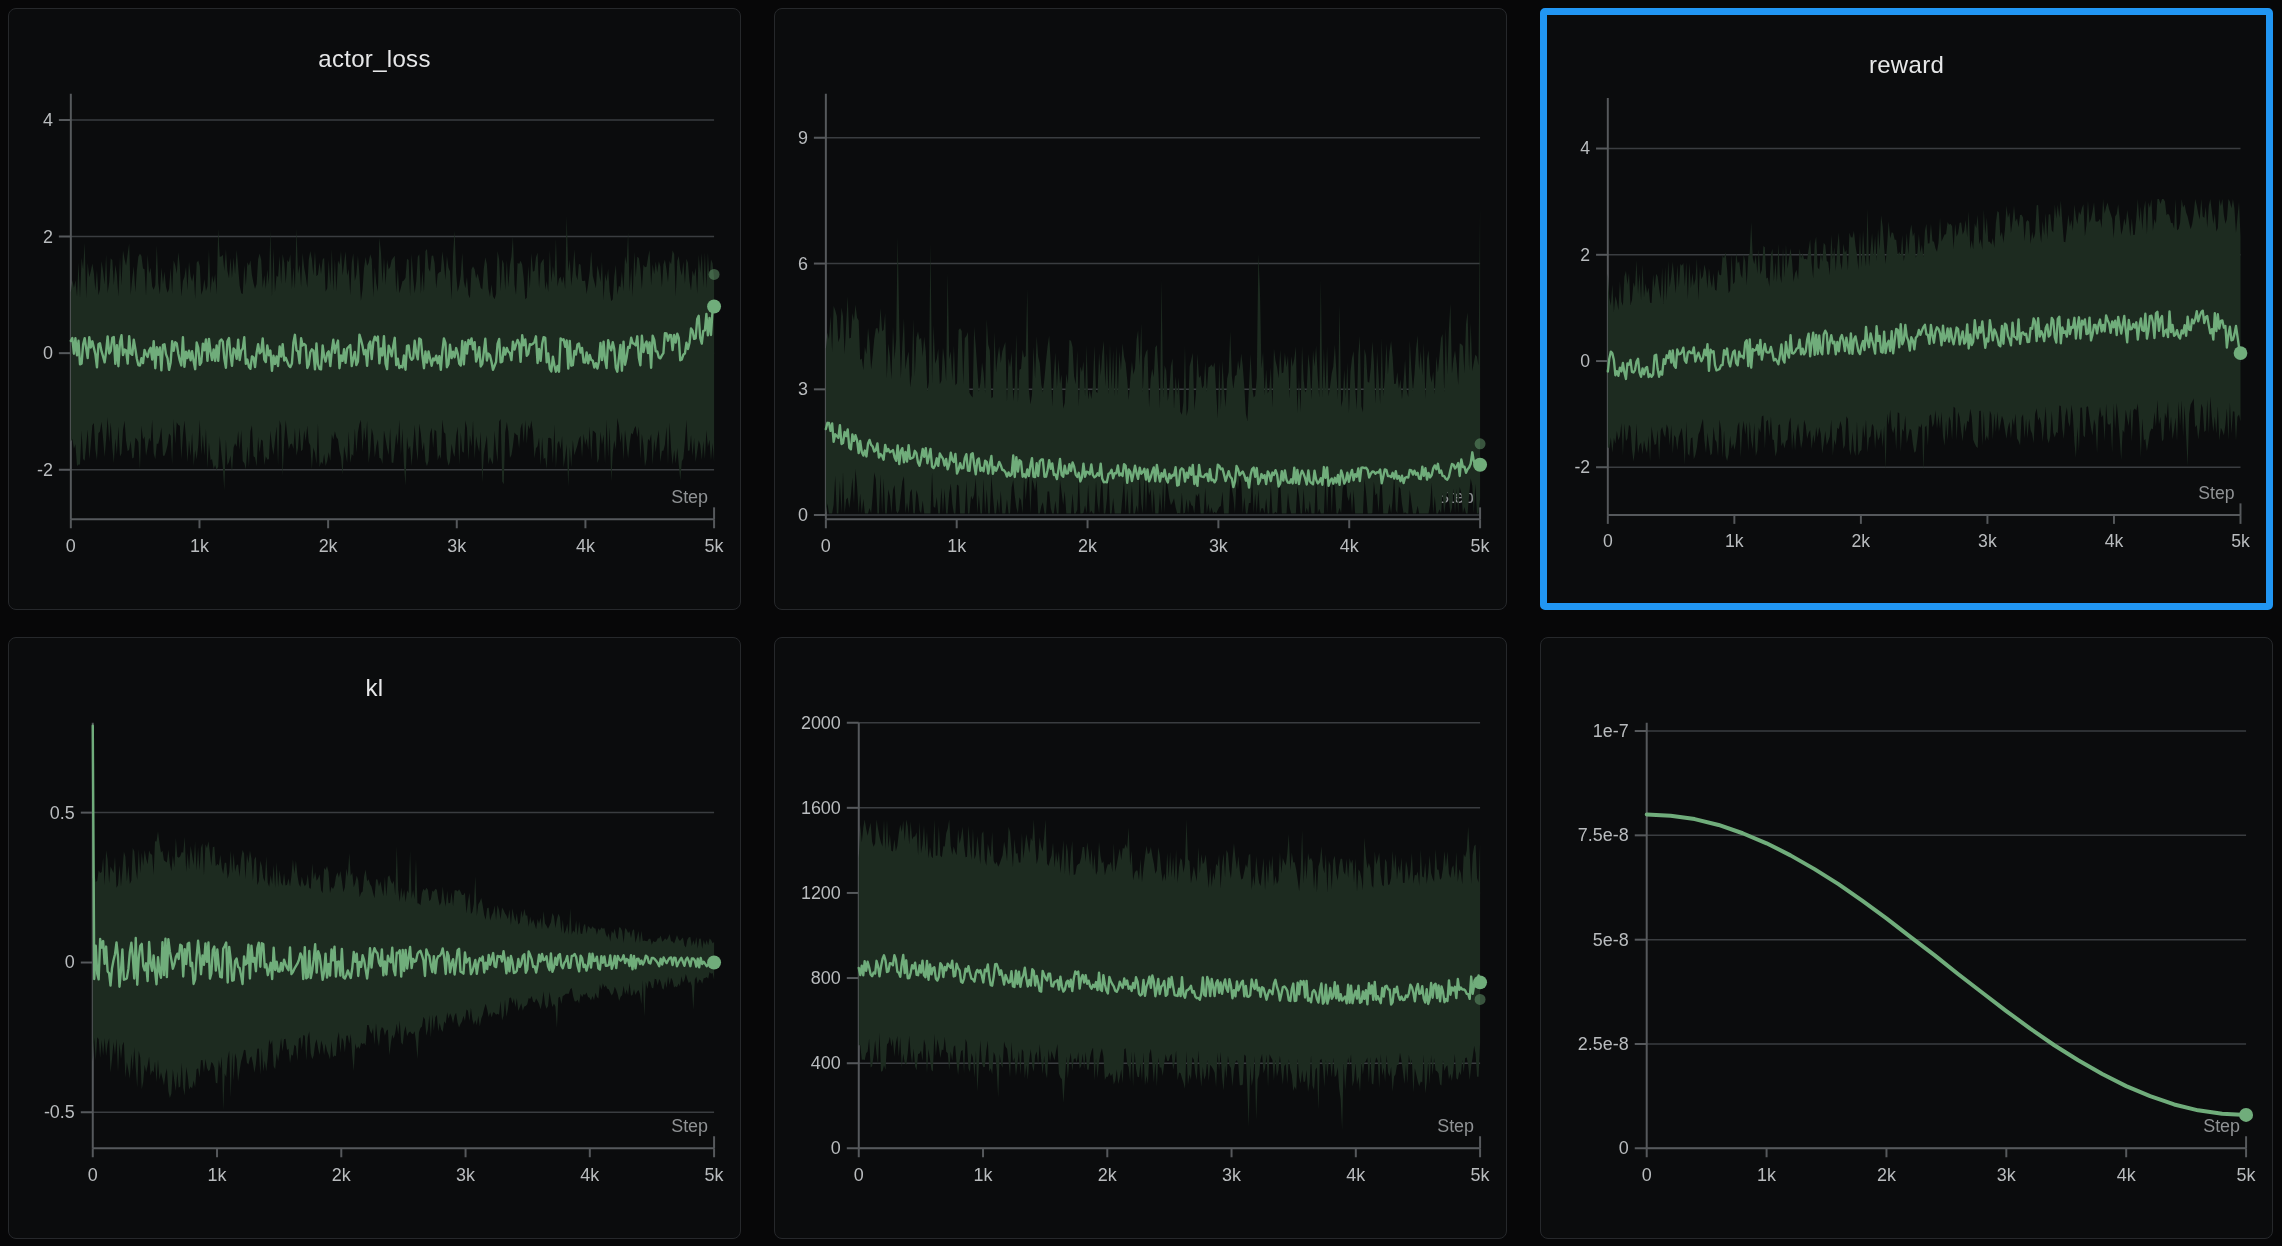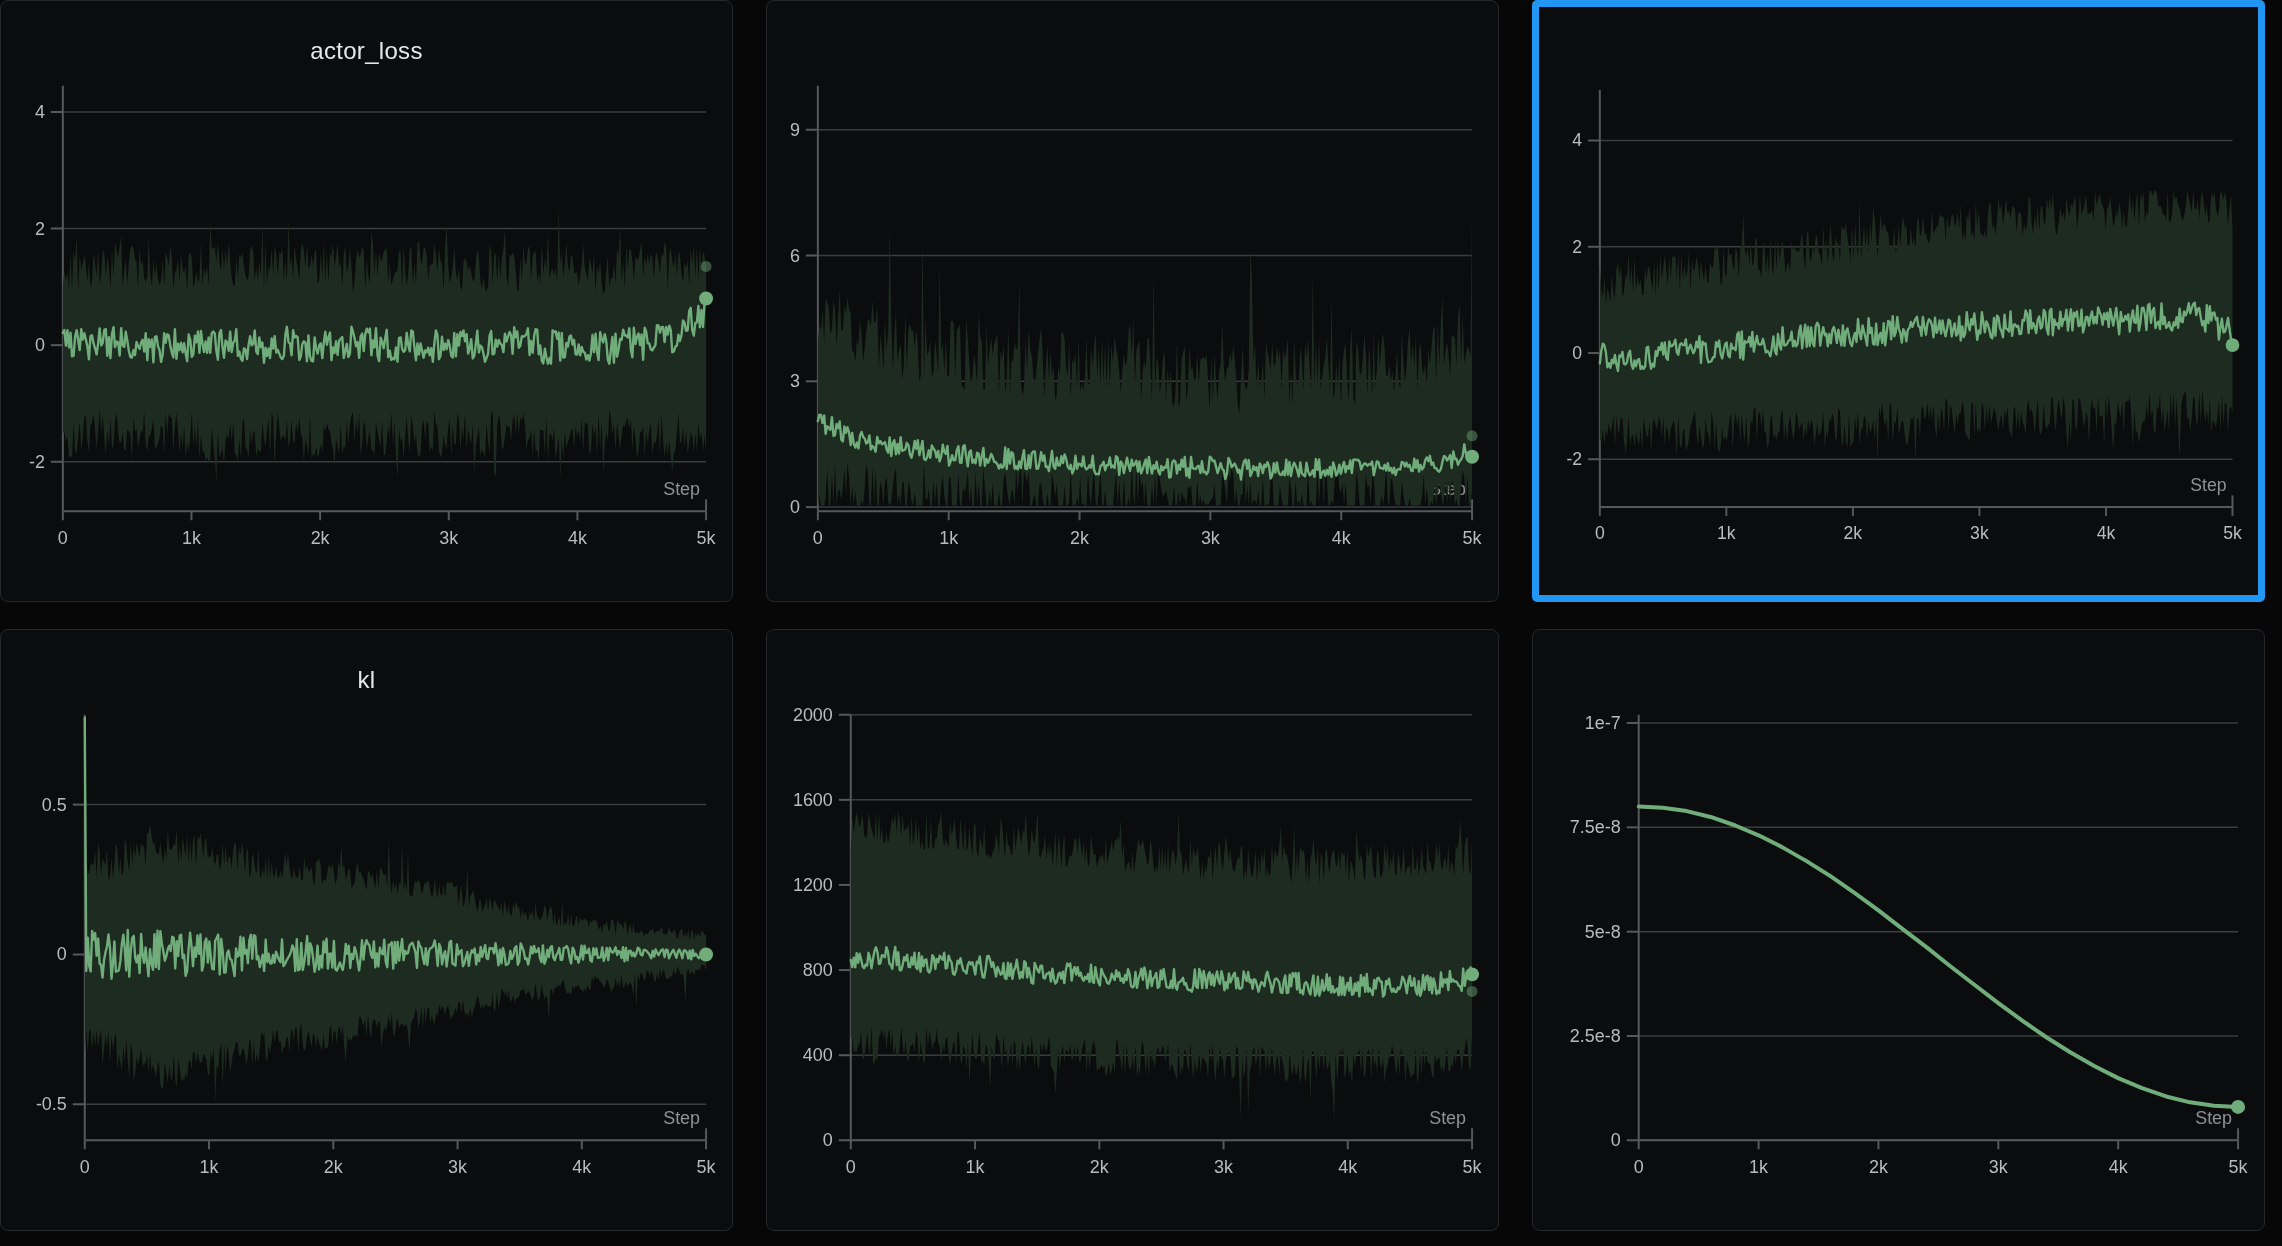--- a/index.html
+++ b/index.html
@@ -2,21 +2,21 @@
 <html style="--bg: #070708; --panel: #0b0c0d; --border: #26282b; --accent: #2196f3; --line: #70ad7b; --band: #1d2b20; --grid: #3a3d40; --axis: #56595c; --tick: #b9bcbe; --title: #e7e8e9; --step: #8f9294;"><head>
 <meta charset="utf-8">
 <style>
   :root{
     --bg:#070708; --panel:#0b0c0d; --border:#26282b; --accent:#2196f3;
     --line:#70ad7b; --band:#1d2b20; --grid:#3a3d40; --axis:#56595c;
     --tick:#b9bcbe; --title:#e7e8e9; --step:#8f9294;
   }
   html,body{margin:0;padding:0;background:var(--bg);}
   .board{
-    width:2282px;height:1246px;box-sizing:border-box;
+    width:2282px;height:1246px;box-sizing:border-box;padding:8px;
     display:grid;grid-template-columns:repeat(3,733px);grid-template-rows:602px 602px;
     column-gap:33px;row-gap:27px;background:var(--bg);
     font-family:"Liberation Sans","DejaVu Sans",sans-serif;
   }
   .panel{
     position:relative;background:var(--panel);
     border:1px solid var(--border);border-radius:8px;
     box-sizing:border-box;overflow:hidden;
   }
   .panel.selected{border:7px solid var(--accent);border-radius:5px;}
@@ -114,20 +114,21 @@
         </g>
         <text x="701" y="496" fill="#8f9294" font-size="18" text-anchor="end">Step</text>
         <polygon points="51.0,340.8 52.6,324.6 54.1,331.6 55.7,307.7 57.3,344.1 58.8,297.9 60.4,302.2 62.0,308.3 63.5,334.3 65.1,329.3 66.7,299.6 68.2,308.3 69.8,346.5 71.4,315.3 72.9,288.3 74.5,330.7 76.1,329.8 77.6,305.1 79.2,313.0 80.7,296.8 82.3,309.8 83.9,312.5 85.4,351.8 87.0,350.7 88.6,362.5 90.1,339.0 91.7,346.5 93.3,319.9 94.8,334.9 96.4,361.6 98.0,347.7 99.5,331.0 101.1,320.6 102.7,320.0 104.2,326.1 105.8,300.0 107.4,323.2 108.9,321.9 110.5,305.0 112.1,371.0 113.6,335.6 115.2,348.1 116.8,371.5 118.3,318.4 119.9,351.6 121.5,331.2 123.0,228.2 124.6,318.0 126.2,370.3 127.7,336.1 129.3,310.2 130.8,361.6 132.4,350.2 134.0,343.6 135.5,379.4 137.1,367.1 138.7,310.7 140.2,368.1 141.8,330.1 143.4,323.3 144.9,331.9 146.5,329.5 148.1,348.9 149.6,328.7 151.2,343.8 152.8,383.4 154.3,374.3 155.9,235.3 157.5,375.4 159.0,317.2 160.6,355.9 162.2,351.2 163.7,340.7 165.3,376.5 166.9,372.8 168.4,339.3 170.0,352.5 171.6,373.5 173.1,264.7 174.7,351.3 176.3,343.5 177.8,372.7 179.4,337.3 180.9,377.5 182.5,375.6 184.1,322.1 185.6,320.3 187.2,323.0 188.8,376.2 190.3,330.3 191.9,328.1 193.5,324.2 195.0,385.1 196.6,387.8 198.2,389.7 199.7,318.7 201.3,338.6 202.9,362.2 204.4,384.1 206.0,375.1 207.6,354.5 209.1,364.6 210.7,385.2 212.3,311.1 213.8,336.5 215.4,342.7 217.0,390.6 218.5,389.2 220.1,323.9 221.7,364.8 223.2,349.4 224.8,338.4 226.4,355.1 227.9,343.7 229.5,338.4 231.0,334.2 232.6,394.0 234.2,350.5 235.7,359.3 237.3,344.2 238.9,393.5 240.4,377.3 242.0,325.9 243.6,394.2 245.1,361.9 246.7,360.9 248.3,341.8 249.8,349.6 251.4,348.1 253.0,280.8 254.5,381.5 256.1,396.9 257.7,387.1 259.2,339.0 260.8,370.9 262.4,328.4 263.9,349.0 265.5,355.7 267.1,377.0 268.6,384.7 270.2,370.6 271.8,352.4 273.3,338.7 274.9,327.8 276.5,355.3 278.0,399.1 279.6,366.6 281.1,344.5 282.7,380.5 284.3,351.0 285.8,376.0 287.4,366.8 289.0,400.9 290.5,395.2 292.1,365.6 293.7,376.2 295.2,332.0 296.8,332.9 298.4,339.5 299.9,368.1 301.5,376.4 303.1,342.1 304.6,398.6 306.2,358.6 307.8,364.2 309.3,353.4 310.9,388.7 312.5,337.4 314.0,391.7 315.6,382.2 317.2,391.2 318.7,378.6 320.3,337.4 321.9,384.1 323.4,385.3 325.0,345.4 326.6,367.9 328.1,345.9 329.7,332.8 331.2,378.2 332.8,345.2 334.4,387.1 335.9,335.3 337.5,381.1 339.1,342.1 340.6,388.3 342.2,337.5 343.8,387.3 345.3,343.7 346.9,362.6 348.5,335.3 350.0,348.8 351.6,355.5 353.2,372.4 354.7,392.2 356.3,370.5 357.9,353.3 359.4,366.7 361.0,360.1 362.6,331.7 364.1,322.3 365.7,357.4 367.3,315.1 368.8,384.5 370.4,350.3 372.0,344.1 373.5,341.3 375.1,399.7 376.7,371.3 378.2,360.9 379.8,369.6 381.3,339.6 382.9,337.2 384.5,365.8 386.0,400.8 387.6,271.8 389.2,389.8 390.7,357.5 392.3,363.0 393.9,393.2 395.4,381.5 397.0,358.7 398.6,350.3 400.1,401.0 401.7,368.4 403.3,387.4 404.8,369.6 406.4,404.2 408.0,407.0 409.5,394.5 411.1,337.7 412.7,408.3 414.2,401.5 415.8,358.5 417.4,351.8 418.9,344.8 420.5,402.3 422.1,386.1 423.6,345.7 425.2,370.3 426.8,367.4 428.3,380.8 429.9,378.1 431.4,353.8 433.0,384.2 434.6,359.6 436.1,358.6 437.7,356.6 439.3,359.7 440.8,354.5 442.4,384.6 444.0,411.0 445.5,354.4 447.1,401.4 448.7,352.9 450.2,380.3 451.8,399.3 453.4,370.8 454.9,364.2 456.5,323.2 458.1,368.3 459.6,381.7 461.2,368.2 462.8,367.3 464.3,352.4 465.9,362.8 467.5,345.7 469.0,357.6 470.6,378.9 472.2,406.4 473.7,413.3 475.3,378.4 476.9,346.1 478.4,379.3 480.0,389.7 481.5,388.1 483.1,369.4 484.7,245.8 486.2,279.9 487.8,360.7 489.4,343.8 490.9,387.3 492.5,361.8 494.1,385.7 495.6,382.0 497.2,359.4 498.8,400.2 500.3,340.4 501.9,352.8 503.5,359.7 505.0,370.4 506.6,341.8 508.2,365.5 509.7,364.7 511.3,345.0 512.9,359.5 514.4,347.5 516.0,391.0 517.6,348.1 519.1,358.6 520.7,351.0 522.3,338.6 523.8,405.4 525.4,369.8 527.0,404.3 528.5,337.9 530.1,371.9 531.6,384.9 533.2,381.5 534.8,345.9 536.3,360.5 537.9,391.5 539.5,342.3 541.0,358.5 542.6,337.5 544.2,368.4 545.7,389.9 547.3,271.9 548.9,389.7 550.4,340.3 552.0,383.8 553.6,337.9 555.1,388.6 556.7,377.7 558.3,365.3 559.8,358.9 561.4,336.5 563.0,365.5 564.5,391.4 566.1,296.4 567.7,399.1 569.2,392.5 570.8,361.6 572.4,390.4 573.9,354.7 575.5,405.4 577.1,363.7 578.6,350.2 580.2,343.1 581.7,378.8 583.3,401.8 584.9,346.7 586.4,328.1 588.0,398.5 589.6,404.8 591.1,341.0 592.7,348.2 594.3,373.9 595.8,374.9 597.4,360.2 599.0,333.6 600.5,353.8 602.1,396.0 603.7,343.8 605.2,367.2 606.8,396.3 608.4,330.1 609.9,388.3 611.5,369.7 613.1,335.7 614.6,366.7 616.2,344.0 617.8,333.1 619.3,349.0 620.9,376.2 622.5,375.9 624.0,364.3 625.6,381.1 627.2,371.4 628.7,391.3 630.3,373.8 631.8,351.1 633.4,382.3 635.0,389.2 636.5,332.4 638.1,361.3 639.7,383.4 641.2,366.6 642.8,341.1 644.4,327.4 645.9,362.4 647.5,343.1 649.1,367.7 650.6,334.9 652.2,391.3 653.8,350.8 655.3,342.4 656.9,367.2 658.5,374.7 660.0,363.8 661.6,386.8 663.2,348.4 664.7,364.8 666.3,347.9 667.9,330.1 669.4,326.0 671.0,384.9 672.6,319.7 674.1,367.0 675.7,321.8 677.3,295.3 678.8,365.8 680.4,350.9 681.9,342.4 683.5,355.9 685.1,377.4 686.6,335.3 688.2,336.3 689.8,338.1 691.3,365.4 692.9,316.1 694.5,304.3 696.0,362.8 697.6,314.9 699.2,363.5 700.7,354.9 702.3,346.6 703.9,349.0 705.4,357.8 707.0,198.0 707.0,491.5 705.4,506.1 703.9,506.1 702.3,476.4 700.7,506.1 699.2,478.3 697.6,471.0 696.0,488.2 694.5,506.1 692.9,506.1 691.3,499.7 689.8,506.1 688.2,486.2 686.6,479.6 685.1,506.1 683.5,481.8 681.9,506.1 680.4,481.1 678.8,500.6 677.3,506.1 675.7,492.2 674.1,483.6 672.6,494.8 671.0,506.1 669.4,485.4 667.9,506.1 666.3,501.8 664.7,506.1 663.2,506.1 661.6,488.9 660.0,506.1 658.5,475.1 656.9,497.5 655.3,506.1 653.8,506.1 652.2,506.1 650.6,506.1 649.1,506.1 647.5,506.1 645.9,506.1 644.4,498.4 642.8,506.1 641.2,506.1 639.7,506.1 638.1,495.0 636.5,482.5 635.0,506.1 633.4,506.1 631.8,504.9 630.3,506.1 628.7,496.3 627.2,481.7 625.6,478.8 624.0,506.1 622.5,502.4 620.9,466.9 619.3,492.8 617.8,506.1 616.2,496.2 614.6,506.1 613.1,506.1 611.5,506.1 609.9,506.1 608.4,474.5 606.8,478.9 605.2,505.1 603.7,485.5 602.1,488.0 600.5,474.0 599.0,506.0 597.4,506.1 595.8,506.1 594.3,506.1 592.7,485.5 591.1,471.4 589.6,506.1 588.0,506.1 586.4,506.1 584.9,506.1 583.3,506.1 581.7,506.1 580.2,482.6 578.6,506.1 577.1,484.1 575.5,494.0 573.9,489.2 572.4,469.8 570.8,476.4 569.2,480.9 567.7,506.1 566.1,500.4 564.5,506.1 563.0,506.1 561.4,479.7 559.8,472.4 558.3,506.1 556.7,470.4 555.1,477.8 553.6,506.1 552.0,467.6 550.4,506.1 548.9,506.1 547.3,506.1 545.7,501.4 544.2,506.1 542.6,467.4 541.0,506.1 539.5,506.1 537.9,506.1 536.3,493.5 534.8,506.1 533.2,500.3 531.6,506.1 530.1,481.5 528.5,506.1 527.0,506.1 525.4,488.3 523.8,478.7 522.3,506.1 520.7,506.1 519.1,506.1 517.6,506.1 516.0,500.2 514.4,485.6 512.9,506.1 511.3,506.1 509.7,506.1 508.2,506.1 506.6,473.2 505.0,479.4 503.5,506.1 501.9,504.5 500.3,506.1 498.8,506.1 497.2,477.9 495.6,506.1 494.1,506.1 492.5,490.8 490.9,506.1 489.4,501.0 487.8,500.9 486.2,506.1 484.7,482.2 483.1,506.1 481.5,486.1 480.0,506.1 478.4,471.5 476.9,495.7 475.3,495.6 473.7,506.1 472.2,506.1 470.6,489.8 469.0,506.1 467.5,475.2 465.9,468.7 464.3,482.0 462.8,473.0 461.2,506.1 459.6,489.8 458.1,481.6 456.5,474.7 454.9,506.1 453.4,506.1 451.8,506.1 450.2,506.1 448.7,484.2 447.1,498.6 445.5,499.6 444.0,502.6 442.4,506.1 440.8,504.5 439.3,506.1 437.7,499.9 436.1,506.1 434.6,496.1 433.0,506.1 431.4,480.6 429.9,506.1 428.3,506.1 426.8,506.1 425.2,485.5 423.6,489.4 422.1,486.6 420.5,506.1 418.9,498.7 417.4,497.8 415.8,492.3 414.2,506.1 412.7,491.6 411.1,505.4 409.5,506.1 408.0,485.2 406.4,506.1 404.8,505.6 403.3,506.1 401.7,500.1 400.1,490.9 398.6,495.0 397.0,498.0 395.4,491.0 393.9,480.4 392.3,470.7 390.7,506.1 389.2,473.9 387.6,506.1 386.0,485.5 384.5,506.1 382.9,506.1 381.3,506.1 379.8,481.8 378.2,506.1 376.7,481.7 375.1,488.0 373.5,470.9 372.0,506.1 370.4,468.1 368.8,506.1 367.3,496.4 365.7,466.7 364.1,506.1 362.6,497.8 361.0,506.1 359.4,506.1 357.9,477.8 356.3,506.1 354.7,506.1 353.2,481.7 351.6,506.1 350.0,472.5 348.5,488.7 346.9,506.1 345.3,506.1 343.8,506.1 342.2,506.1 340.6,506.1 339.1,490.6 337.5,506.1 335.9,506.1 334.4,468.1 332.8,492.6 331.2,506.1 329.7,506.1 328.1,470.4 326.6,481.7 325.0,506.1 323.4,494.8 321.9,473.9 320.3,506.1 318.7,506.1 317.2,503.1 315.6,506.1 314.0,477.2 312.5,506.1 310.9,497.9 309.3,505.8 307.8,506.1 306.2,506.1 304.6,469.5 303.1,502.4 301.5,506.1 299.9,506.1 298.4,486.2 296.8,506.1 295.2,506.1 293.7,506.1 292.1,506.1 290.5,483.6 289.0,497.6 287.4,485.1 285.8,472.6 284.3,506.1 282.7,506.1 281.1,493.4 279.6,506.1 278.0,506.1 276.5,500.8 274.9,484.2 273.3,484.0 271.8,506.1 270.2,506.1 268.6,494.9 267.1,498.6 265.5,506.1 263.9,506.1 262.4,472.0 260.8,484.0 259.2,475.8 257.7,471.3 256.1,506.1 254.5,466.9 253.0,474.6 251.4,492.8 249.8,468.9 248.3,506.1 246.7,493.0 245.1,490.0 243.6,506.1 242.0,500.2 240.4,488.1 238.9,472.5 237.3,480.1 235.7,506.1 234.2,506.1 232.6,491.9 231.0,506.1 229.5,506.1 227.9,506.1 226.4,483.7 224.8,506.1 223.2,491.5 221.7,506.1 220.1,506.1 218.5,488.7 217.0,468.4 215.4,506.1 213.8,506.1 212.3,482.1 210.7,506.1 209.1,471.9 207.6,506.1 206.0,506.1 204.4,487.7 202.9,506.1 201.3,470.6 199.7,487.1 198.2,492.4 196.6,488.3 195.0,506.1 193.5,506.1 191.9,473.5 190.3,506.1 188.8,506.1 187.2,506.1 185.6,506.1 184.1,478.3 182.5,477.2 180.9,506.1 179.4,506.1 177.8,496.5 176.3,476.1 174.7,485.8 173.1,506.1 171.6,506.1 170.0,481.9 168.4,506.1 166.9,480.4 165.3,506.1 163.7,506.1 162.2,489.6 160.6,500.7 159.0,499.2 157.5,465.4 155.9,506.1 154.3,506.1 152.8,506.1 151.2,506.1 149.6,506.1 148.1,493.1 146.5,506.1 144.9,502.8 143.4,488.3 141.8,482.6 140.2,506.1 138.7,506.0 137.1,481.6 135.5,484.9 134.0,506.1 132.4,495.1 130.8,506.1 129.3,468.7 127.7,474.1 126.2,487.4 124.6,502.3 123.0,506.1 121.5,503.4 119.9,477.7 118.3,482.8 116.8,506.1 115.2,488.7 113.6,482.1 112.1,506.1 110.5,506.1 108.9,471.2 107.4,506.1 105.8,467.0 104.2,506.1 102.7,506.1 101.1,471.9 99.5,465.1 98.0,487.9 96.4,506.1 94.8,500.7 93.3,506.1 91.7,506.1 90.1,506.1 88.6,491.5 87.0,506.1 85.4,486.0 83.9,506.1 82.3,479.0 80.7,461.5 79.2,496.7 77.6,470.4 76.1,487.9 74.5,500.9 72.9,490.1 71.4,492.1 69.8,506.1 68.2,464.8 66.7,506.1 65.1,473.9 63.5,506.1 62.0,506.1 60.4,468.3 58.8,497.3 57.3,506.1 55.7,506.1 54.1,506.1 52.6,496.2 51.0,506.1" fill="#1d2b20"></polygon>
         <polyline points="51.0,421.4 52.6,415.2 54.1,415.4 55.7,423.3 57.3,415.8 58.8,434.3 60.4,426.7 62.0,428.4 63.5,430.3 65.1,417.5 66.7,436.4 68.2,435.4 69.8,424.4 71.4,428.6 72.9,421.8 74.5,440.1 76.1,441.8 77.6,426.9 79.2,433.3 80.7,427.7 82.3,432.8 83.9,445.6 85.4,433.4 87.0,444.5 88.6,448.1 90.1,443.0 91.7,448.9 93.3,436.0 94.8,432.4 96.4,437.3 98.0,439.0 99.5,443.9 101.1,442.7 102.7,435.8 104.2,450.0 105.8,446.5 107.4,448.3 108.9,452.2 110.5,437.3 112.1,443.8 113.6,441.5 115.2,444.8 116.8,443.8 118.3,442.6 119.9,449.7 121.5,453.3 123.0,437.9 124.6,456.6 126.2,443.5 127.7,440.6 129.3,454.9 130.8,444.5 132.4,454.1 134.0,437.6 135.5,451.3 137.1,450.7 138.7,449.7 140.2,443.3 141.8,445.6 143.4,455.1 144.9,458.2 146.5,451.3 148.1,441.5 149.6,449.2 151.2,440.6 152.8,455.7 154.3,449.3 155.9,441.4 157.5,459.1 159.0,460.6 160.6,457.8 162.2,450.8 163.7,458.4 165.3,446.0 166.9,449.0 168.4,451.1 170.0,458.0 171.6,451.5 173.1,461.9 174.7,456.8 176.3,445.1 177.8,452.4 179.4,454.4 180.9,446.4 182.5,466.1 184.1,462.1 185.6,455.7 187.2,460.9 188.8,460.6 190.3,450.6 191.9,446.6 193.5,463.2 195.0,463.4 196.6,447.0 198.2,445.7 199.7,456.9 201.3,466.9 202.9,452.5 204.4,450.9 206.0,463.4 207.6,460.3 209.1,463.9 210.7,453.2 212.3,454.5 213.8,466.2 215.4,457.1 217.0,448.5 218.5,466.4 220.1,459.5 221.7,463.2 223.2,459.7 224.8,454.4 226.4,457.7 227.9,462.3 229.5,462.8 231.0,464.7 232.6,469.1 234.2,465.0 235.7,468.4 237.3,467.0 238.9,448.0 240.4,469.5 242.0,449.7 243.6,464.1 245.1,452.7 246.7,454.2 248.3,469.3 249.8,466.9 251.4,469.9 253.0,462.0 254.5,468.5 256.1,458.1 257.7,450.6 259.2,469.1 260.8,469.7 262.4,455.8 263.9,468.5 265.5,453.9 267.1,452.0 268.6,452.0 270.2,469.3 271.8,469.2 273.3,462.7 274.9,452.6 276.5,461.4 278.0,456.0 279.6,467.5 281.1,467.0 282.7,471.7 284.3,461.6 285.8,451.5 287.4,467.5 289.0,469.3 290.5,458.3 292.1,466.0 293.7,465.8 295.2,456.8 296.8,463.6 298.4,455.0 299.9,458.9 301.5,467.1 303.1,469.5 304.6,465.4 306.2,474.0 307.8,469.8 309.3,456.1 310.9,469.3 312.5,464.2 314.0,464.6 315.6,466.9 317.2,457.0 318.7,467.5 320.3,469.9 321.9,468.7 323.4,465.8 325.0,468.2 326.6,456.1 328.1,471.1 329.7,474.9 331.2,474.5 332.8,474.8 334.4,466.4 335.9,465.7 337.5,462.3 339.1,470.8 340.6,465.7 342.2,465.8 343.8,457.9 345.3,468.1 346.9,466.1 348.5,468.5 350.0,456.6 351.6,458.4 353.2,475.4 354.7,461.9 356.3,464.4 357.9,473.7 359.4,466.6 361.0,458.2 362.6,466.0 364.1,471.4 365.7,460.2 367.3,466.3 368.8,464.8 370.4,461.4 372.0,472.1 373.5,462.0 375.1,473.9 376.7,469.9 378.2,464.5 379.8,460.0 381.3,473.8 382.9,457.5 384.5,466.7 386.0,474.0 387.6,465.7 389.2,469.2 390.7,462.2 392.3,471.5 393.9,475.0 395.4,466.5 397.0,470.8 398.6,467.5 400.1,468.1 401.7,459.8 403.3,478.2 404.8,477.6 406.4,462.8 408.0,460.9 409.5,462.1 411.1,474.1 412.7,465.3 414.2,470.3 415.8,460.1 417.4,467.4 418.9,457.4 420.5,476.6 422.1,469.1 423.6,478.4 425.2,457.5 426.8,468.6 428.3,469.2 429.9,469.7 431.4,467.2 433.0,466.3 434.6,473.6 436.1,461.8 437.7,472.8 439.3,472.2 440.8,474.9 442.4,471.9 444.0,457.1 445.5,458.4 447.1,461.8 448.7,461.0 450.2,466.9 451.8,473.6 453.4,468.8 454.9,463.7 456.5,469.3 458.1,471.2 459.6,479.7 461.2,474.1 462.8,458.5 464.3,461.6 465.9,467.7 467.5,465.7 469.0,464.1 470.6,467.7 472.2,473.2 473.7,470.2 475.3,480.2 476.9,467.6 478.4,461.7 480.0,460.1 481.5,469.3 483.1,460.6 484.7,476.7 486.2,473.4 487.8,466.6 489.4,470.5 490.9,467.7 492.5,476.7 494.1,463.9 495.6,466.6 497.2,473.7 498.8,465.1 500.3,467.5 501.9,462.7 503.5,467.1 505.0,479.1 506.6,476.0 508.2,463.8 509.7,473.2 511.3,462.9 512.9,472.3 514.4,475.2 516.0,475.5 517.6,471.9 519.1,476.0 520.7,460.2 522.3,475.5 523.8,462.4 525.4,476.6 527.0,467.5 528.5,463.2 530.1,466.6 531.6,470.7 533.2,477.0 534.8,462.9 536.3,473.9 537.9,475.7 539.5,476.8 541.0,463.2 542.6,472.0 544.2,476.0 545.7,474.4 547.3,470.7 548.9,477.3 550.4,459.6 552.0,470.4 553.6,460.0 555.1,478.4 556.7,473.3 558.3,471.1 559.8,476.3 561.4,470.4 563.0,475.1 564.5,467.6 566.1,477.5 567.7,462.9 569.2,467.7 570.8,476.2 572.4,472.9 573.9,465.3 575.5,474.4 577.1,467.2 578.6,462.4 580.2,472.8 581.7,466.7 583.3,469.2 584.9,460.9 586.4,473.7 588.0,460.2 589.6,460.0 591.1,460.7 592.7,460.3 594.3,462.5 595.8,470.0 597.4,466.3 599.0,464.1 600.5,464.3 602.1,466.3 603.7,464.7 605.2,465.1 606.8,462.1 608.4,475.8 609.9,469.3 611.5,461.9 613.1,462.7 614.6,468.5 616.2,468.4 617.8,469.6 619.3,465.4 620.9,471.1 622.5,463.7 624.0,471.3 625.6,468.6 627.2,473.8 628.7,468.3 630.3,475.7 631.8,470.3 633.4,469.6 635.0,470.2 636.5,462.5 638.1,463.0 639.7,467.1 641.2,463.2 642.8,467.3 644.4,465.4 645.9,471.2 647.5,471.7 649.1,459.3 650.6,468.4 652.2,460.8 653.8,472.2 655.3,465.4 656.9,470.0 658.5,467.6 660.0,460.9 661.6,457.9 663.2,461.8 664.7,456.3 666.3,465.4 667.9,463.0 669.4,468.4 671.0,468.8 672.6,471.4 674.1,472.3 675.7,469.5 677.3,462.3 678.8,456.5 680.4,457.3 681.9,461.0 683.5,459.1 685.1,455.5 686.6,468.5 688.2,451.9 689.8,459.6 691.3,459.2 692.9,465.3 694.5,461.8 696.0,460.0 697.6,456.3 699.2,444.8 700.7,453.4 702.3,458.2 703.9,460.6 705.4,458.4 707.0,457.3" fill="none" stroke="#70ad7b" stroke-width="2.4" stroke-linejoin="round" stroke-linecap="round"></polyline>
         <circle cx="707" cy="436.3" r="5.5" fill="#70ad7b" opacity="0.45"></circle>
         <circle cx="707" cy="457.3" r="7" fill="#70ad7b"></circle>
       </svg>
   </div>
 
   <div class="panel selected">
+    <div class="panel-title">reward</div>
     <svg class="chart" preserveAspectRatio="none" viewBox="0 0 733 602">
         <g>
           <line x1="62" y1="463.0" x2="707" y2="463.0" stroke="#3a3d40" stroke-width="1.5"></line>
           <line x1="50" y1="463.0" x2="62" y2="463.0" stroke="#56595c" stroke-width="2"></line>
           <text x="44" y="469" fill="#b9bcbe" font-size="18" text-anchor="end">-2</text>
           <line x1="62" y1="354.3" x2="707" y2="354.3" stroke="#3a3d40" stroke-width="1.5"></line>
           <line x1="50" y1="354.3" x2="62" y2="354.3" stroke="#56595c" stroke-width="2"></line>
           <text x="44" y="360.3" fill="#b9bcbe" font-size="18" text-anchor="end">0</text>
           <line x1="62" y1="245.5" x2="707" y2="245.5" stroke="#3a3d40" stroke-width="1.5"></line>
           <line x1="50" y1="245.5" x2="62" y2="245.5" stroke="#56595c" stroke-width="2"></line>

